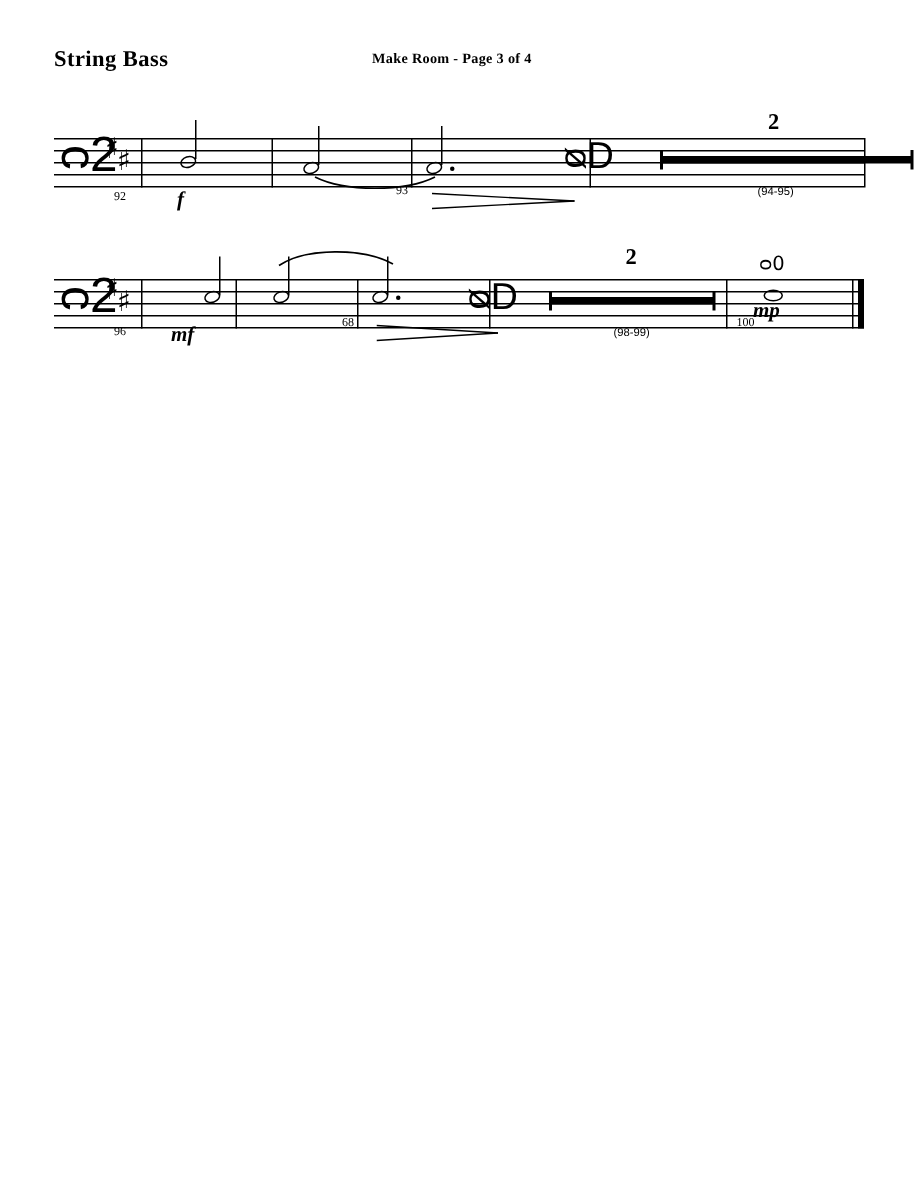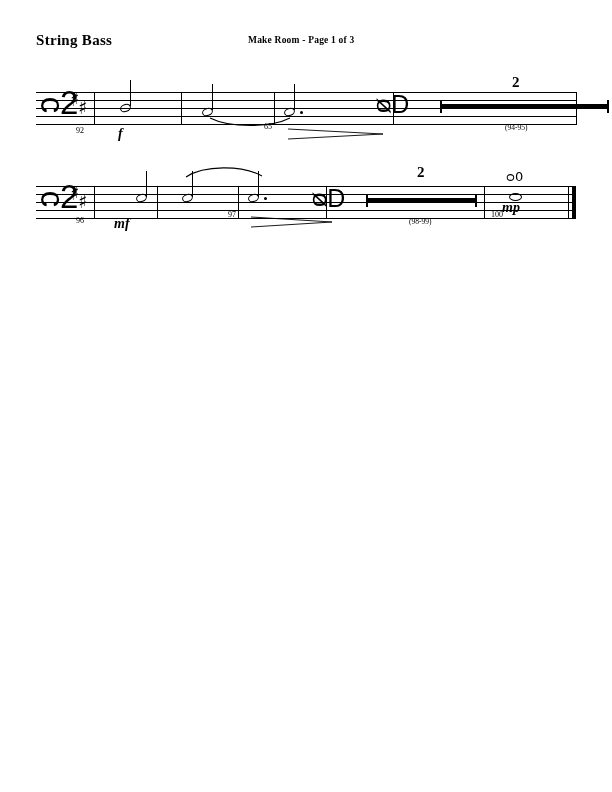--- a/index.html
+++ b/index.html
@@ -161,21 +161,21 @@
 
   
   .measure-number {
     position: absolute;
     font-family: "Liberation Serif", serif;
     font-size: 8px;
     color: #000;
   }
   .multirest-range {
     position: absolute;
-    font-family: Liberation Serif, serif;
+    font-family: Liberation Sans, sans-serif;
     font-size: 7.5px;
     color: #000;
   }
   .multirest-count {
     position: absolute;
     font-family: "Liberation Serif", serif;
     font-weight: bold;
     font-size: 15px;
     color: #000;
   }
@@ -207,21 +207,21 @@
     line-height: 1;
     color: #000;
   }
 </style>
 </head>
 <body>
 
 <div class="page">
 
   <div class="instrument-title">String Bass</div>
-  <div class="song-header">Make Room - Page 1 of 3</div>
+  <div class="song-header">Make Room - Page 3 of 4</div>
 
   <div class="system" id="system-1">
     <div class="staff">
       <div class="staff-line sl0"></div>
       <div class="staff-line sl1"></div>
       <div class="staff-line sl2"></div>
       <div class="staff-line sl3"></div>
       <div class="staff-line sl4"></div>
     </div>
 
@@ -263,21 +263,21 @@
 
     <div class="multirest-count" style="left:476px; top:-4px;">2</div>
     <div class="multirest-bar" style="left:404px; top:26px; width:168px;"></div>
     <div class="multirest-cap" style="left:404px; top:22px;"></div>
     <div class="multirest-cap" style="left:571px; top:22px;"></div>
     <div class="multirest-range" style="left:469px; top:45px;">(94-95)</div>
 
     <div class="dynamic" style="left:82px; top:48px;">f</div>
 
     <div class="measure-number" style="left:40px; top:48px;">92</div>
-    <div class="measure-number" style="left:228px; top:44px;">65</div>
+    <div class="measure-number" style="left:228px; top:44px;">93</div>
   </div>
 
   <div class="system" id="system-2">
     <div class="staff">
       <div class="staff-line sl0"></div>
       <div class="staff-line sl1"></div>
       <div class="staff-line sl2"></div>
       <div class="staff-line sl3"></div>
       <div class="staff-line sl4"></div>
     </div>
@@ -326,17 +326,17 @@
     <div class="multirest-cap" style="left:439px; top:22px;"></div>
     <div class="multirest-range" style="left:373px; top:45px;">(98-99)</div>
 
     <div class="whole-note" style="left:473px; top:21px;"></div>
     <div class="fermata" style="left:470px; top:-2px;">ᴑ0</div>
 
     <div class="dynamic" style="left:78px; top:44px;">mf</div>
     <div class="dynamic" style="left:466px; top:28px;">mp</div>
 
     <div class="measure-number" style="left:40px; top:44px;">96</div>
-    <div class="measure-number" style="left:192px; top:38px;">97</div>
+    <div class="measure-number" style="left:192px; top:38px;">68</div>
     <div class="measure-number" style="left:455px; top:38px;">100</div>
   </div>
 
 </div>
 
 </body></html>

